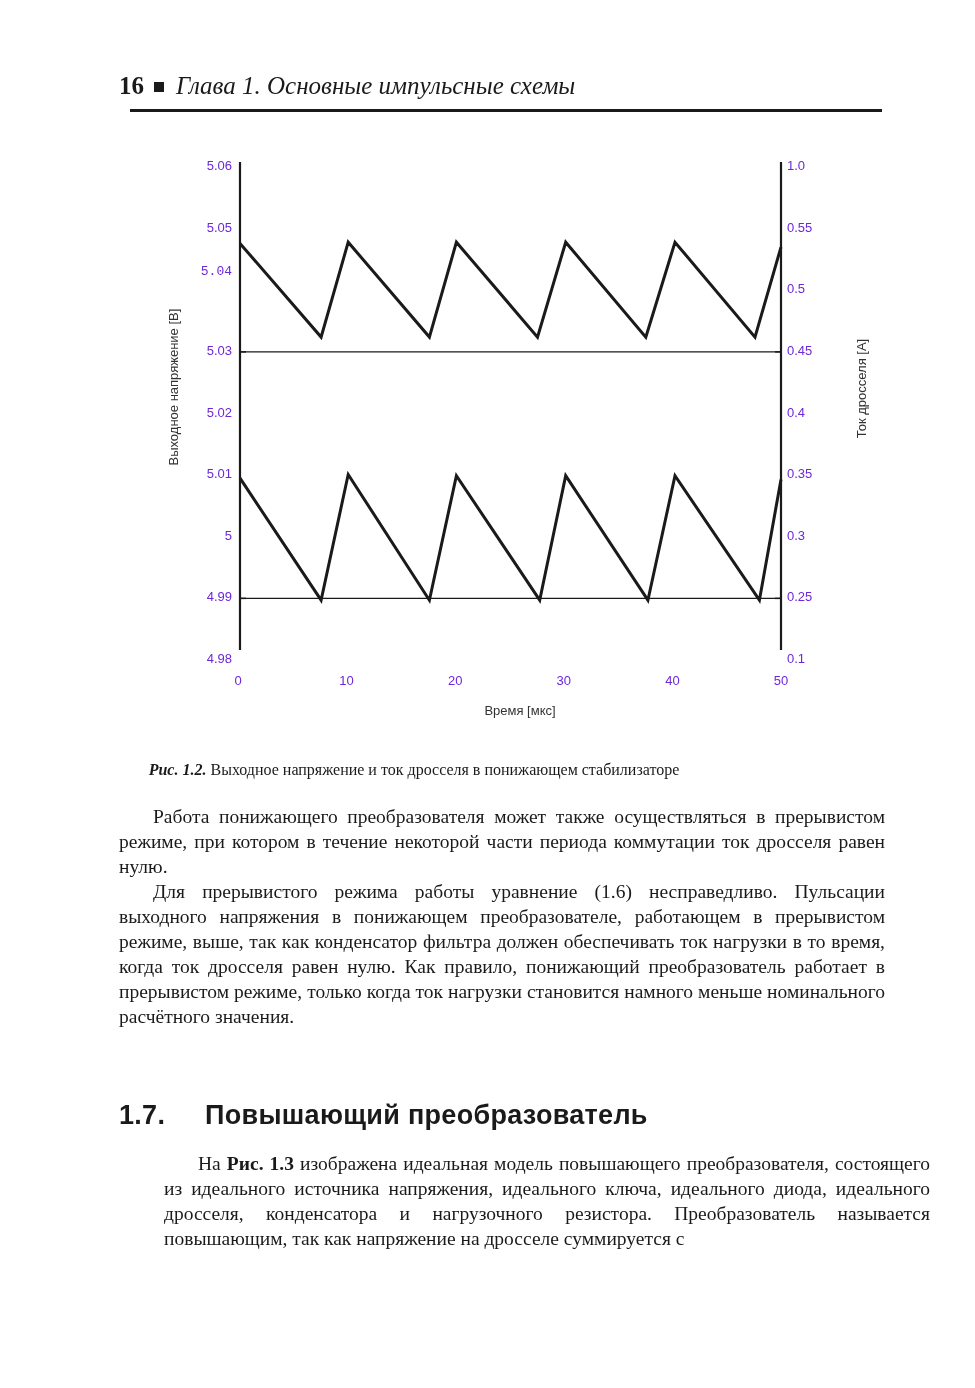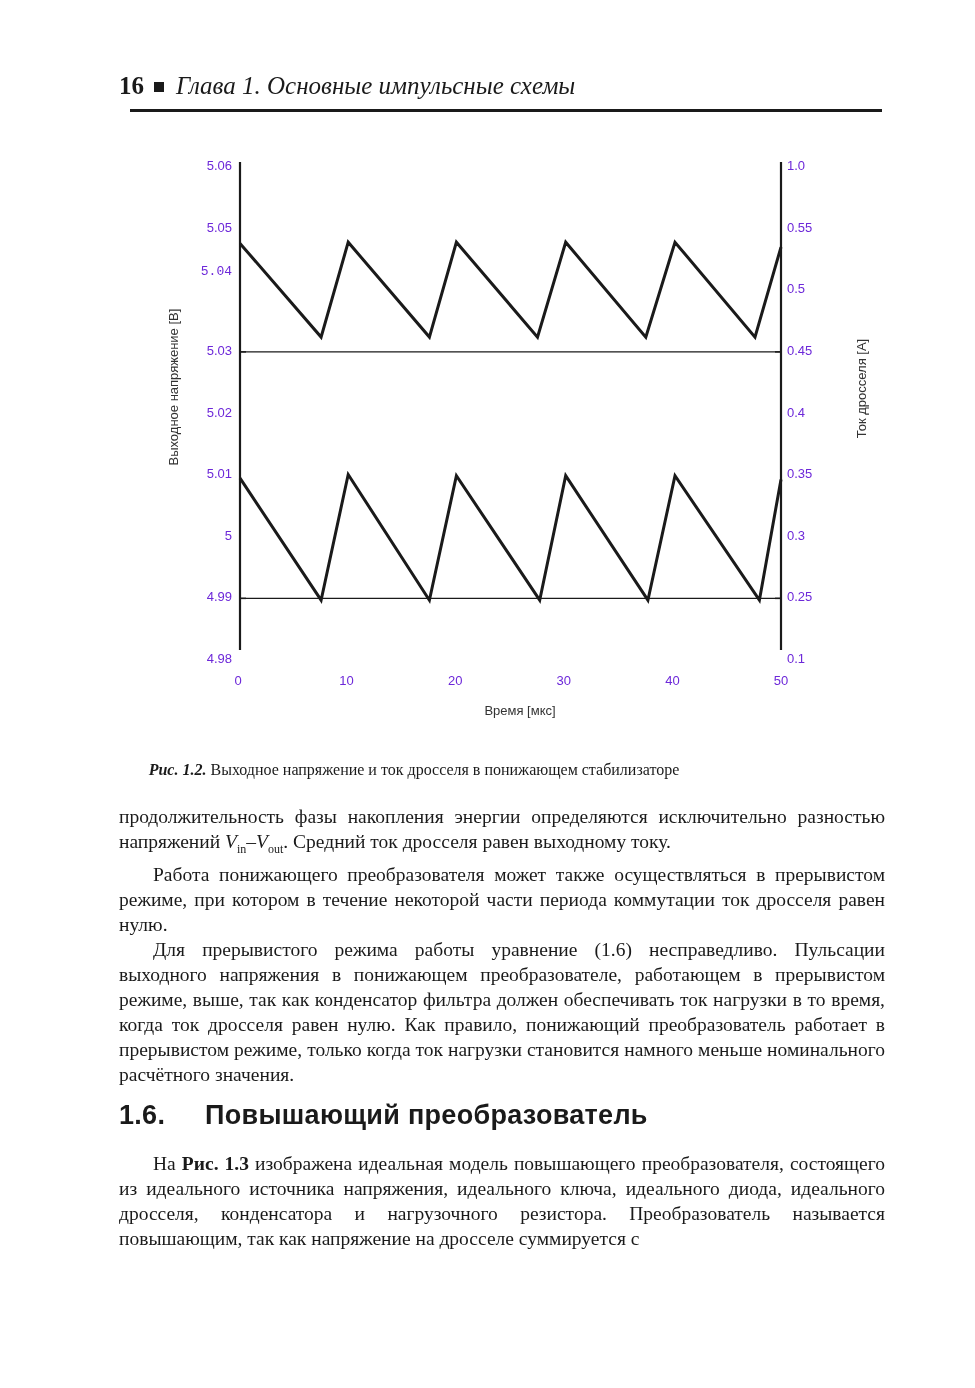--- a/index.html
+++ b/index.html
@@ -81,24 +81,23 @@
   <div class="axis-title vl" style="left:98px; top:383px; width:150px; text-align:center;">Выходное напряжение [В]</div>
   <div class="axis-title vr" style="left:801px; top:381px; width:120px; text-align:center;">Ток дросселя [А]</div>
   <div class="axis-title" style="left:440px; top:703px; width:160px; text-align:center;">Время [мкс]</div>
 </div>
 
 <div class="caption">
   <span class="lbl">Рис. 1.2.</span><span> Выходное напряжение и ток дросселя в понижающем стабилизаторе</span>
 </div>
 
 <div class="body-text" style="top:804px;">
-  <p><span>продолжительность фазы накопления энергии определяются исключительно разностью напряжений </span><i>V</i><sub>in</sub><span>–</span><i>V</i><sub>out</sub><span>. Средний ток дросселя равен выходному току.</span></p>
   <p class="ind">Работа понижающего преобразователя может также осуществляться в прерывистом режиме, при котором в течение некоторой части периода коммутации ток дросселя равен нулю.</p>
   <p class="ind">Для прерывистого режима работы уравнение (1.6) несправедливо. Пульсации выходного напряжения в понижающем преобразователе, работающем в прерывистом режиме, выше, так как конденсатор фильтра должен обеспечивать ток нагрузки в то время, когда ток дросселя равен нулю. Как правило, понижающий преобразователь работает в прерывистом режиме, только когда ток нагрузки становится намного меньше номинального расчётного значения.</p>
 </div>
 
 <div class="section-title">
-  <span class="num">1.6.</span><span>Повышающий преобразователь</span>
+  <span class="num">1.7.</span><span>Повышающий преобразователь</span>
 </div>
 
-<div class="body-text" style="top:1151px;">
+<div class="body-text" style="top:1151px;margin-left:45px;">
   <p class="ind"><span>На </span><b>Рис. 1.3</b><span> изображена идеальная модель повышающего преобразователя, состоящего из идеального источника напряжения, идеального ключа, идеального диода, идеального дросселя, конденсатора и нагрузочного резистора. Преобразователь называется повышающим, так как напряжение на дросселе суммируется с</span></p>
 </div>
 
 </body></html>

